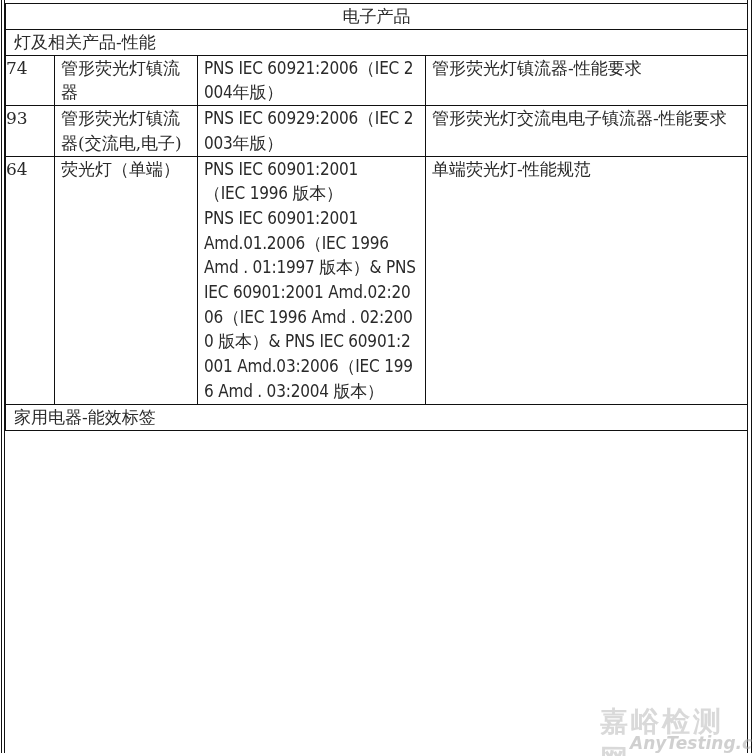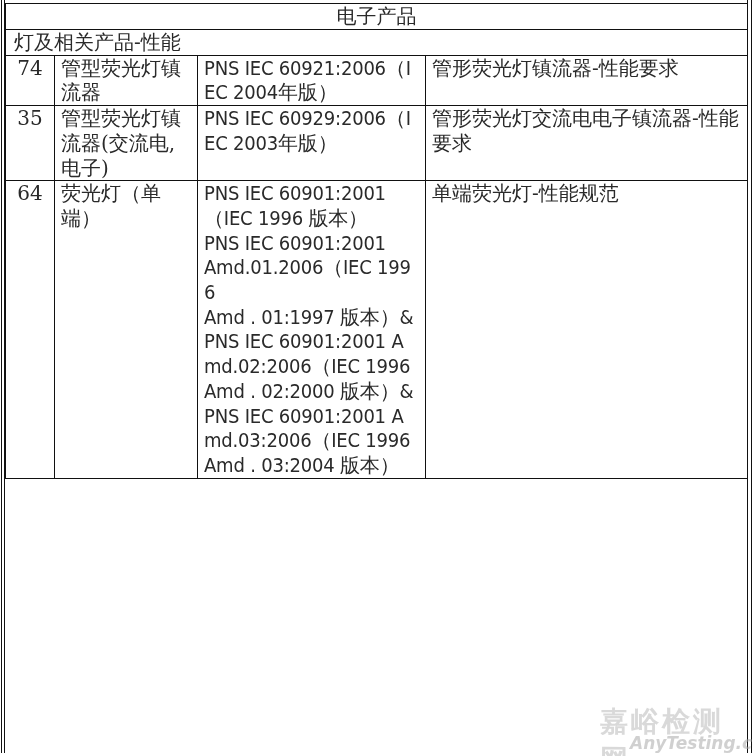--- a/index.html
+++ b/index.html
@@ -6,22 +6,22 @@
   body { width: 753px; height: 756px; overflow: hidden; position: relative;
          font-family: "DejaVu Serif", "Liberation Serif", serif; color: #2a2a2a; }
   .frame { position: absolute; left: 0; top: 0; width: 753px; height: 756px; }
   .outer-left { position: absolute; left: 1px; top: 0; width: 4px; height: 753px;
                 border-left: 1px solid #111; border-right: 1px solid #111; box-sizing: border-box; }
   .outer-right { position: absolute; left: 747px; top: 0; width: 5px; height: 753px;
                  border-left: 1px solid #111; border-right: 1px solid #111; box-sizing: border-box; }
   table { position: absolute; left: 5px; top: 3px; width: 742px;
           border-collapse: collapse; table-layout: fixed; }
   td { border: 1px solid #111; vertical-align: top; padding: 0 6px;
-       font-size: 20px; line-height: 24.7px; word-break: break-all; }
-  td.num { text-align: center; padding: 0; }
+       font-size: 17px; line-height: 24.7px; word-break: break-all; }
+  td.num { padding: 0; }
   td.section-title { text-align: center; height: 24px; }
   td.group-title { padding-left: 8px; height: 25px; margin-left: 27px; }
   .std { font-family: "Liberation Sans Narrow", "DejaVu Sans Condensed", "Liberation Sans", sans-serif; letter-spacing: -0.2px; margin-top: 12px; }
   .watermark { position: absolute; left: 600px; top: 703px; width: 145px; height: 50px;
                pointer-events: none; }
   .wm-cn { position: absolute; left: 0; top: 0; font-family: "DejaVu Sans", sans-serif;
            font-size: 28px; font-weight: bold; color: rgba(170,170,170,0.45); letter-spacing: 3px; }
   .wm-en { position: absolute; left: 30px; top: 30px; font-family: "DejaVu Sans", sans-serif;
            font-size: 17px; font-style: italic; font-weight: bold; color: rgba(170,170,170,0.55); }
 </style>
@@ -43,46 +43,49 @@
       <tr class="section-row">
         <td colspan="4" class="section-title">电子产品</td>
       </tr>
 
       <tr>
         <td colspan="4" class="group-title">灯及相关产品-性能</td>
       </tr>
 
       <tr style="height:50px">
         <td class="num">74</td>
-        <td>管型荧光灯镇流器</td>
+        <td>管形荧光灯镇流器</td>
         <td class="std">PNS IEC 60921:2006（IEC 2004年版）</td>
         <td>管形荧光灯镇流器-性能要求</td>
       </tr>
 
       <tr style="height:50px">
-        <td class="num">35</td>
-        <td>管型荧光灯镇流器(交流电,电子)</td>
+        <td class="num">93</td>
+        <td>管形荧光灯镇流器(交流电,电子)</td>
         <td class="std">PNS IEC 60929:2006（IEC 2003年版）</td>
         <td>管形荧光灯交流电电子镇流器-性能要求</td>
       </tr>
 
 
 
       <tr style="height:248px">
         <td class="num">64</td>
         <td>荧光灯（单端）</td>
         <td class="std" style="white-space:pre-line">PNS IEC 60901:2001
 （IEC 1996 版本）
 PNS IEC 60901:2001
 Amd.01.2006（IEC 1996
 Amd . 01:1997 版本）&amp; PNS IEC 60901:2001 Amd.02:2006（IEC 1996 Amd . 02:2000 版本）&amp; PNS IEC 60901:2001 Amd.03:2006（IEC 1996 Amd . 03:2004 版本）</td>
         <td>单端荧光灯-性能规范</td>
       </tr>
 
 
+      <tr>
+        <td colspan="4" class="group-title">家用电器-能效标签</td>
+      </tr>
 
     </tbody>
   </table>
 
   <div class="watermark">
     <span class="wm-cn">嘉峪检测网</span>
     <span class="wm-en">AnyTesting.com</span>
   </div>
 </div>
 

